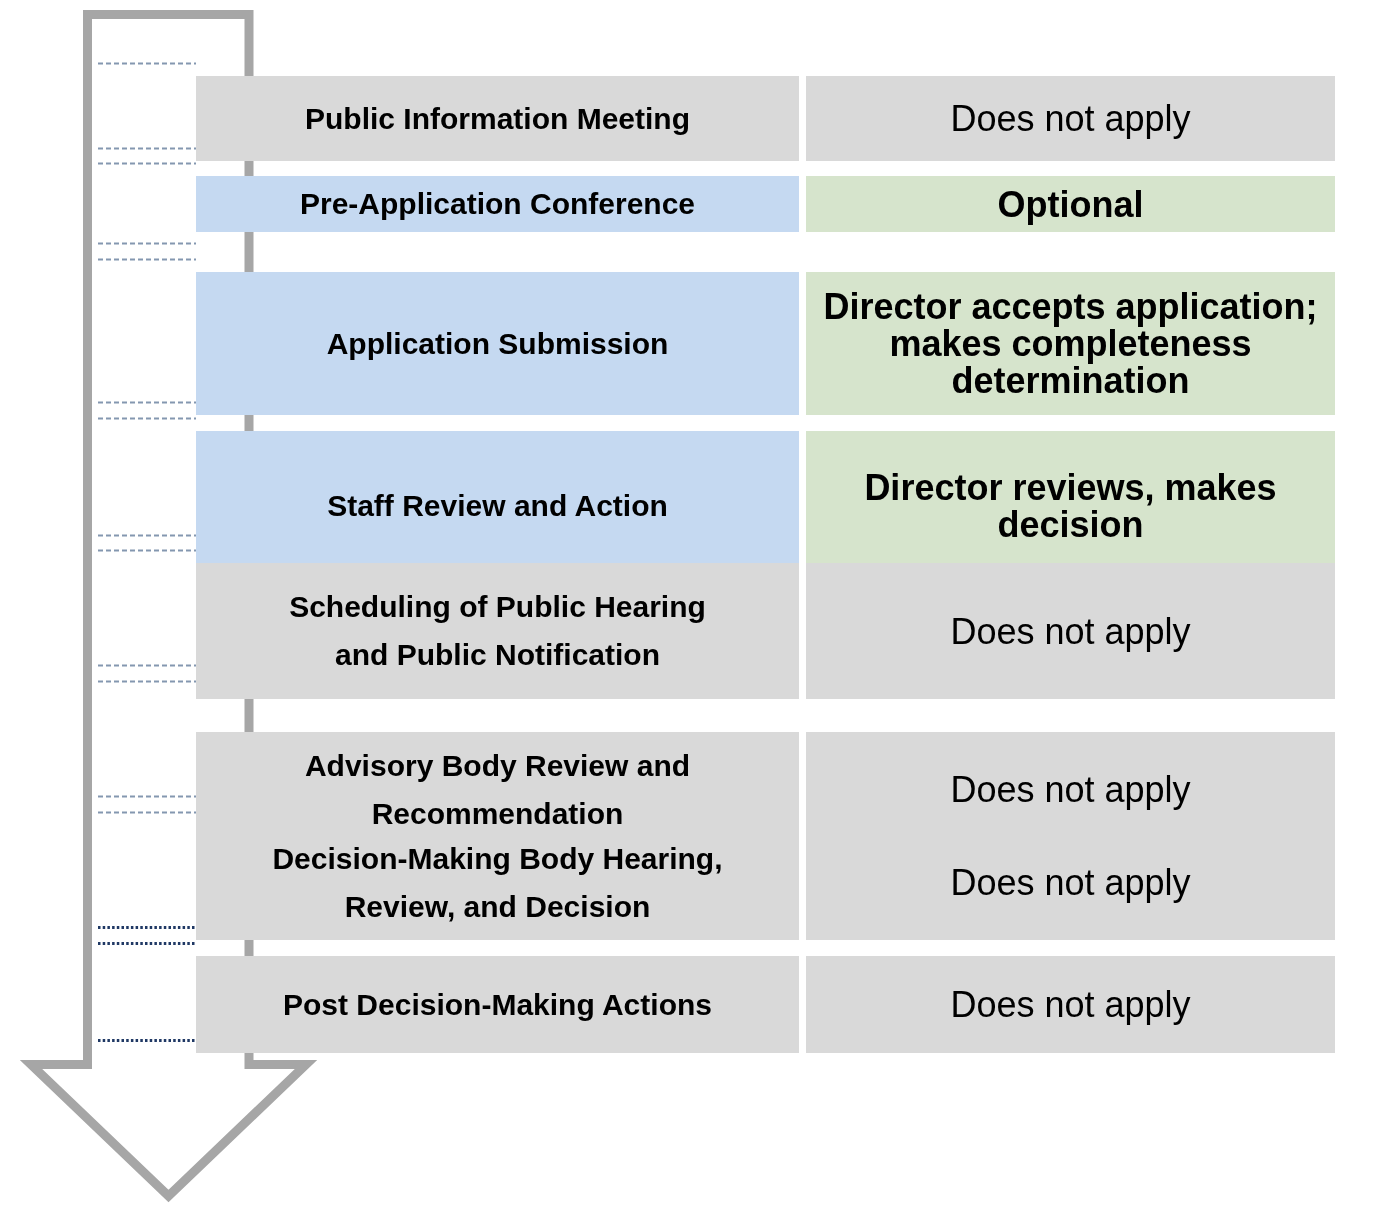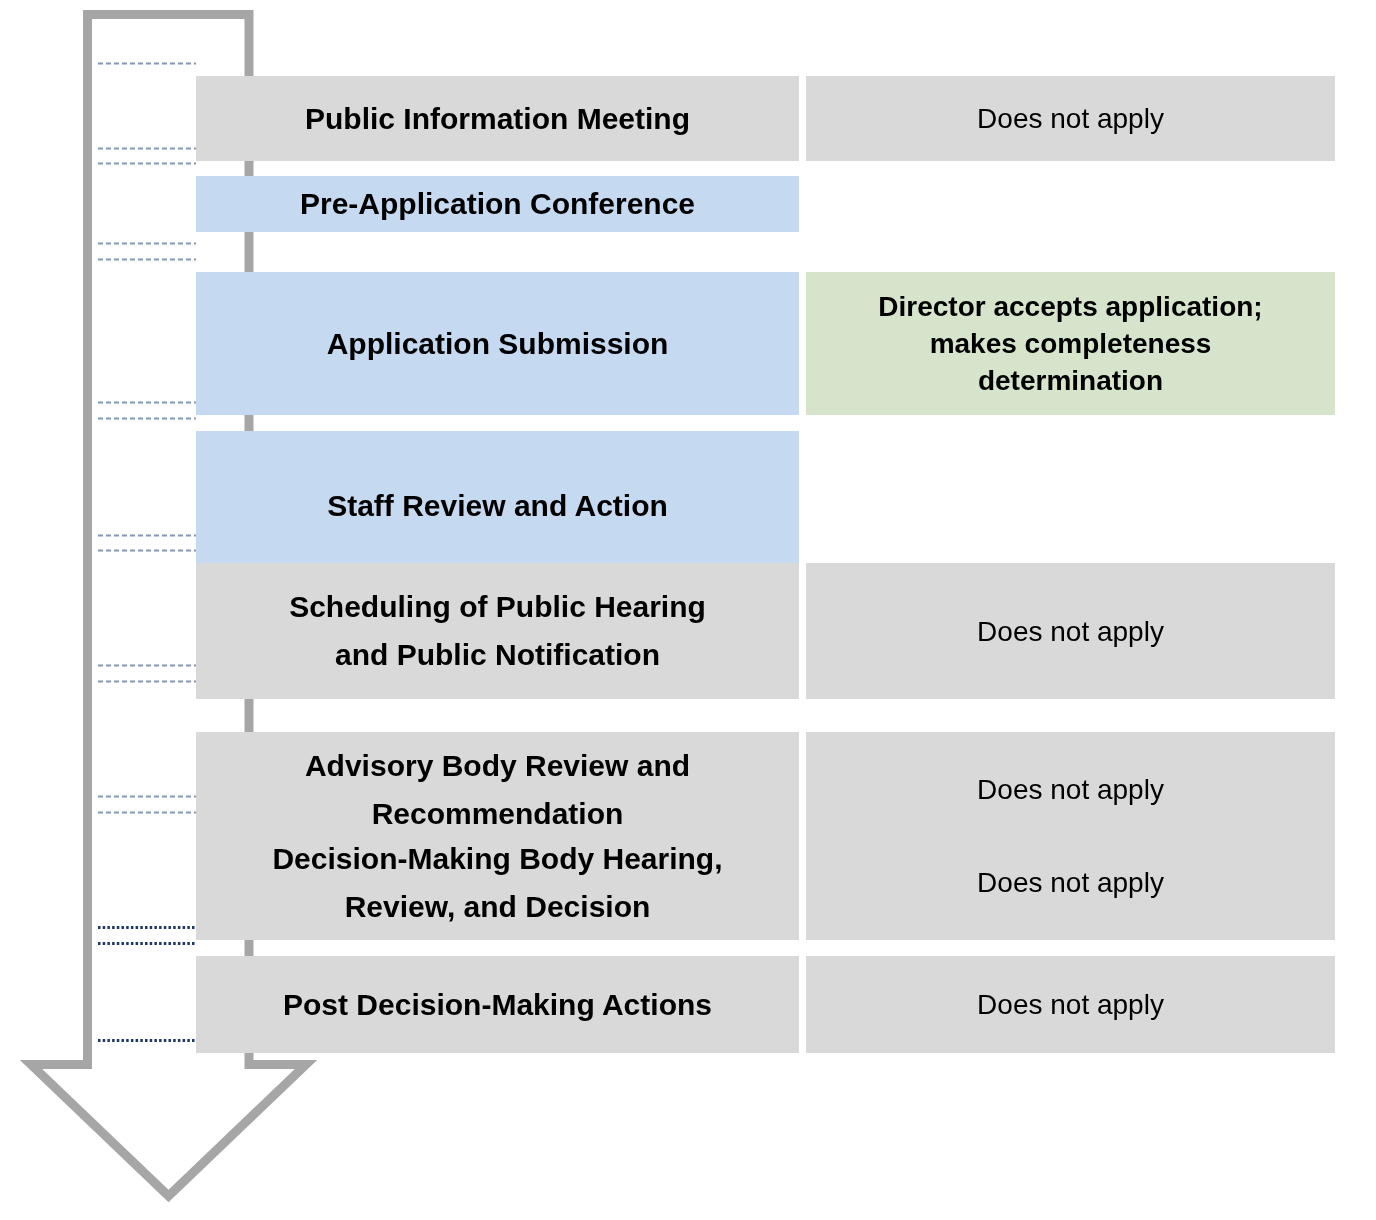--- a/index.html
+++ b/index.html
@@ -30,21 +30,21 @@
   }
   .step{
     left:196px;width:603px;
     background:var(--inactive-bg);
     font-size:30px;font-weight:bold;line-height:48px;
     padding:0 18px;
   }
   .detail{
     left:806px;width:529px;
     background:var(--inactive-bg);
-    font-size:28px;font-weight:normal;line-height:37px;
+    font-size:36px;font-weight:normal;line-height:37px;
     padding:0 10px;
   }
   .row.active .step{background:var(--active-step-bg);}
   .row.active .detail{background:var(--active-detail-bg);font-weight:bold;}
   .label{white-space:pre-line;}
   
   .r1{top:63px;height:85px;}
   .r2{top:163px;height:56px;}
   .r3{top:259px;height:143px;}
   .r4{top:418px;height:149px;}
@@ -88,36 +88,43 @@
     </div>
     <div class="cell detail">
       <span class="label">Does not apply</span>
     </div>
   </div>
 
   <div class="row r2 active">
     <div class="cell step">
       <span class="label">Pre-Application Conference</span>
     </div>
+    <div class="cell detail">
+      <span class="label">Optional</span>
+    </div>
   </div>
 
   <div class="row r3 active">
     <div class="cell step">
       <span class="label">Application Submission</span>
     </div>
     <div class="cell detail">
       <span class="label">Director accepts application;
 makes completeness
 determination</span>
     </div>
   </div>
 
   <div class="row r4 active">
     <div class="cell step">
       <span class="label">Staff Review and Action</span>
+    </div>
+    <div class="cell detail">
+      <span class="label">Director reviews, makes
+decision</span>
     </div>
   </div>
 
   <div class="row r5">
     <div class="cell step">
       <span class="label">Scheduling of Public Hearing
 and Public Notification</span>
     </div>
     <div class="cell detail">
       <span class="label">Does not apply</span>

